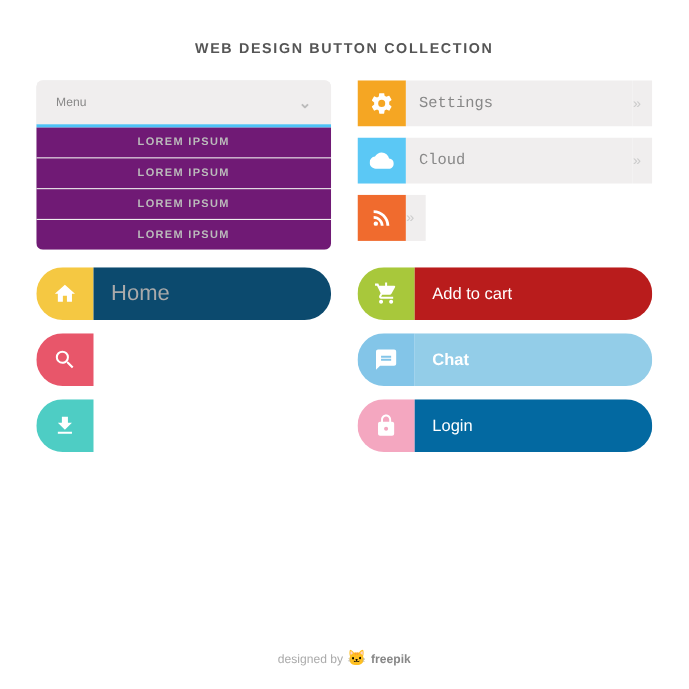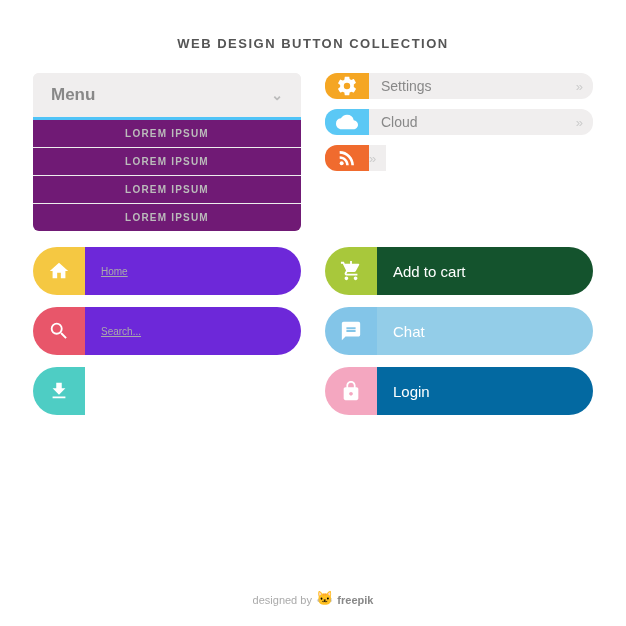--- a/index.html
+++ b/index.html
@@ -43,23 +43,23 @@
       grid-column: 1;
     }
     .menu-header {
       display: flex;
       align-items: center;
       justify-content: space-between;
       padding: 12px 18px;
       background: #f0eeee;
     }
     .menu-label {
-      font-size: 17px;
+      font-size: 11px;
       color: #888;
-      font-weight: 700;
+      font-weight: 400;
     }
     .menu-chevron {
       color: #bbb;
       font-size: 14px;
       font-weight: bold;
     }
     .menu-divider {
       height: 3px;
       background: #4fc3f7;
       margin: 0;
@@ -86,23 +86,24 @@
       display: flex;
       flex-direction: column;
       gap: 10px;
       grid-row: 1;
       grid-column: 2;
     }
 
     .icon-btn {
       display: flex;
       align-items: center;
-      border-radius: 12px;
-      overflow: hidden;
-      height: 26px;
+      border-radius: 0;
+      overflow: hidden;
+      height: 42px;
+      font-family: Liberation Mono, monospace;
     }
     .icon-btn-left {
       width: 44px;
       height: 100%;
       display: flex;
       align-items: center;
       justify-content: center;
       flex-shrink: 0;
     }
     .icon-btn-label {
@@ -147,28 +148,27 @@
       height: 100%;
       display: flex;
       align-items: center;
       justify-content: center;
       flex-shrink: 0;
       font-size: 18px;
       color: #fff;
     }
     .flat-btn-label {
       flex: 1;
-      font-size: 10px;
+      font-size: 20px;
       color: #aaa;
       padding: 0 16px;
-      background: #6d28d9;
-      height: 100%;
-      display: flex;
-      align-items: center;
-      text-decoration: underline;
+      background: #0c4a6e;
+      height: 100%;
+      display: flex;
+      align-items: center;
     }
 
     
     .full-btn {
       display: flex;
       align-items: center;
       border-radius: 30px;
       overflow: hidden;
       height: 48px;
     }
@@ -277,39 +277,38 @@
     </div>
     <div class="flat-btn-label">Home</div>
   </div>
 
   <div class="full-btn">
     <div class="full-btn-icon" style="background:#a8c83b;">
       <svg class="svg-icon" viewBox="0 0 24 24" fill="white">
         <path d="M11 9h2V6h3V4h-3V1h-2v3H8v2h3v3zm-4 9c-1.1 0-1.99.9-1.99 2S5.9 22 7 22s2-.9 2-2-.9-2-2-2zm10 0c-1.1 0-1.99.9-1.99 2s.89 2 1.99 2 2-.9 2-2-.9-2-2-2zm-8.9-5h7.45c.75 0 1.41-.41 1.75-1.03l3.58-6.49A1 1 0 0019.96 4H5.21l-.94-2H1v2h2l3.6 7.59-1.35 2.44C4.52 15.37 5.48 17 7 17h12v-2H7l1.1-2z"></path>
       </svg>
     </div>
-    <div class="full-btn-label" style="background:#14532d;">Add to cart</div>
+    <div class="full-btn-label" style="background:#b91c1c;">Add to cart</div>
   </div>
 
   <div class="flat-btn">
     <div class="flat-btn-icon" style="background:#e8566a;">
       <svg class="svg-icon" viewBox="0 0 24 24" fill="white">
         <path d="M15.5 14h-.79l-.28-.27A6.471 6.471 0 0016 9.5 6.5 6.5 0 109.5 16c1.61 0 3.09-.59 4.23-1.57l.27.28v.79l5 4.99L20.49 19l-4.99-5zm-6 0C7.01 14 5 11.99 5 9.5S7.01 5 9.5 5 14 7.01 14 9.5 11.99 14 9.5 14z"></path>
       </svg>
     </div>
-    <div class="flat-btn-label">Search...</div>
   </div>
 
   <div class="full-btn">
     <div class="full-btn-icon" style="background:#83c5e8;">
       <svg class="svg-icon" viewBox="0 0 24 24" fill="white">
         <path d="M20 2H4c-1.1 0-2 .9-2 2v18l4-4h14c1.1 0 2-.9 2-2V4c0-1.1-.9-2-2-2zm-3 11H7v-2h10v2zm0-3H7V8h10v2z"></path>
       </svg>
     </div>
-    <div class="full-btn-label" style="background:#93cde8;">Chat</div>
+    <div class="full-btn-label" style="background:#93cde8;font-weight:bold;">Chat</div>
   </div>
 
   <div class="flat-btn">
     <div class="flat-btn-icon" style="background:#4ecdc4;">
       <svg class="svg-icon" viewBox="0 0 24 24" fill="white">
         <path d="M19 9h-4V3H9v6H5l7 7 7-7zM5 18v2h14v-2H5z"></path>
       </svg>
     </div>
   </div>
 

